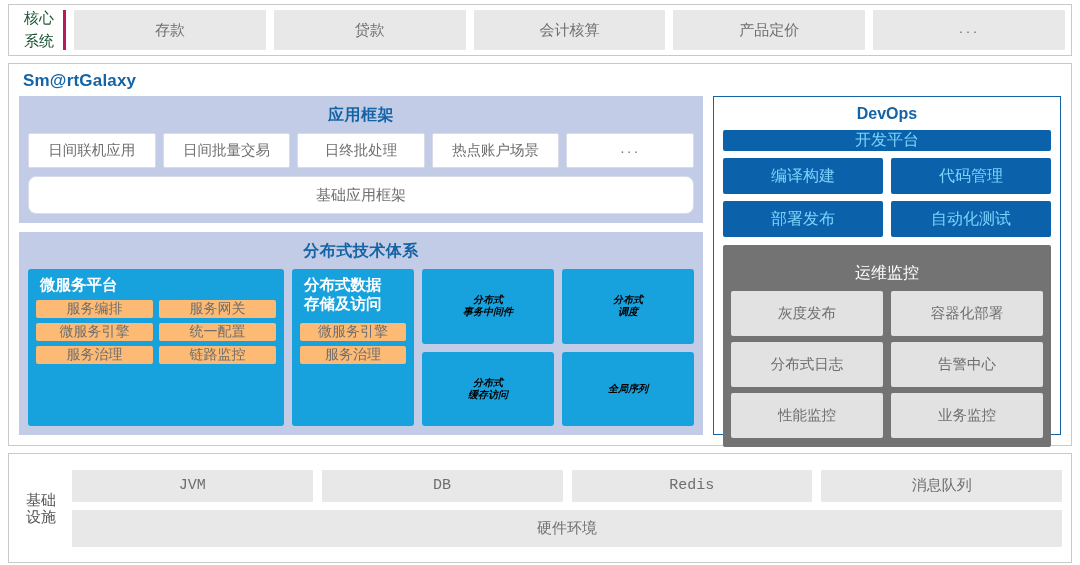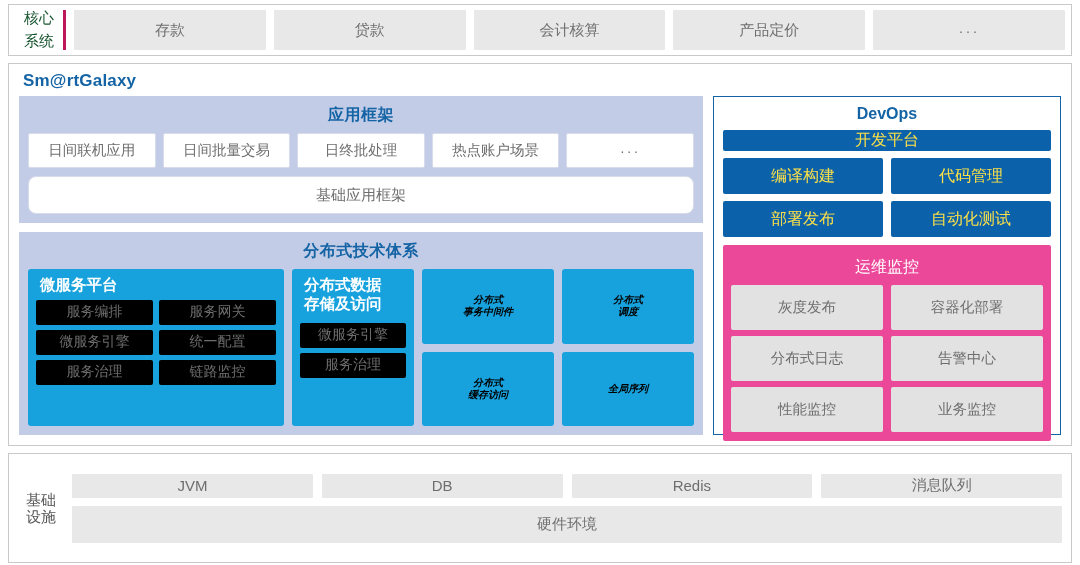--- a/index.html
+++ b/index.html
@@ -55,66 +55,66 @@
   
   .dist-group{flex:1;min-height:0;}
   .dist-cols{display:flex;gap:8px;flex:1;min-height:0;}
   .blue-card{
     background:#17a2dd;border-radius:3px;box-sizing:border-box;display:flex;flex-direction:column;
   }
   .blue-card-title{
     color:#fff;font-weight:bold;text-align:left;font-size:15.5px;line-height:1.22;padding:7px 4px 5px 4px;
   }
   .white-chip{
-    background:#000000;border-radius:2px;height:25px;display:flex;align-items:center;justify-content:center;
+    background:#fdba74;border-radius:2px;height:18px;display:flex;align-items:center;justify-content:center;
     font-size:14px;color:#6e6e6e;
   }
   .col-micro{flex:0 0 256px;padding:0 8px 8px 8px;}
   .micro-grid{display:flex;flex-direction:column;gap:5px;}
   .micro-line{display:flex;gap:6px;}
   .micro-line .white-chip{flex:1;}
 
   .col-store{flex:0 0 122px;padding:0 8px 8px 8px;}
   .store-grid{display:flex;flex-direction:column;gap:5px;margin-top:4px;}
   .store-grid .white-chip{width:100%;}
 
   .col-stack{flex:1;display:flex;flex-direction:column;gap:8px;min-width:0;}
   .stack-row{display:flex;gap:8px;flex:1;min-height:0;}
   .stack-card{flex:1;display:flex;align-items:center;justify-content:center;border-radius:3px;background:#17a2dd;}
   .stack-card span{color:#000000;font-weight:bold;font-size:10px;line-height:1.22;text-align:center;font-style:italic;}
 
   
   .devops{border:1.5px solid #1464a5;background:#fff;box-sizing:border-box;height:100%;padding:5px 9px 9px 9px;display:flex;flex-direction:column;}
   .devops-title{text-align:center;font-size:16px;font-weight:bold;color:#1464a5;padding:3px 0 7px 0;}
   .dev-bar{
-    background:#0b62ab;color:#fde047;height:36px;display:flex;align-items:center;justify-content:center;
+    background:#0b62ab;color:#7dd3fc;height:36px;display:flex;align-items:center;justify-content:center;
     font-size:16px;border-radius:2px;
   }
   .dev-pair{display:flex;gap:8px;margin-top:7px;}
   .dev-pair .dev-bar{flex:1;}
-  .ops-box{background:#ec4899;margin-top:8px;border-radius:2px;padding:8px 8px 9px 8px;flex:1;display:flex;flex-direction:column;}
+  .ops-box{background:#737373;margin-top:8px;border-radius:2px;padding:14px 8px 9px 8px;flex:1;display:flex;flex-direction:column;}
   .ops-title{text-align:center;color:#fff;font-size:16px;padding:4px 0 7px 0;}
   .ops-grid{display:flex;flex-direction:column;gap:6px;}
   .ops-line{display:flex;gap:8px;}
   .gray-chip{
     flex:1;background:#e2e2e2;border-radius:2px;height:45px;display:flex;align-items:center;justify-content:center;
     font-size:14.5px;color:#6e6e6e;
   }
 
   
   .infra{margin-top:7px;display:flex;align-items:center;padding:8px 9px;box-sizing:border-box;flex:1;min-height:0;}
   .infra-label{
     width:46px;flex:0 0 46px;display:flex;flex-direction:column;align-items:center;justify-content:center;
     font-size:15px;color:#555;line-height:1.15;margin-right:8px;
   }
   .infra-stack{flex:1;display:flex;flex-direction:column;gap:8px;}
   .infra-row{display:flex;gap:9px;}
   .infra-chip{
-    flex:1;background:#e8e8e8;height:24px;display:flex;align-items:center;justify-content:center;
-    font-size:15px;color:#6e6e6e;border-radius:1px;
+    flex:1;background:#e8e8e8;height:32px;display:flex;align-items:center;justify-content:center;
+    font-size:15px;color:#6e6e6e;border-radius:1px;font-family:Liberation Mono, monospace;
   }
   .infra-wide{
     background:#e8e8e8;height:37px;display:flex;align-items:center;justify-content:center;
     font-size:15px;color:#6e6e6e;border-radius:1px;
   }
 </style>
 </head>
 <body>
 
 <div class="page">

